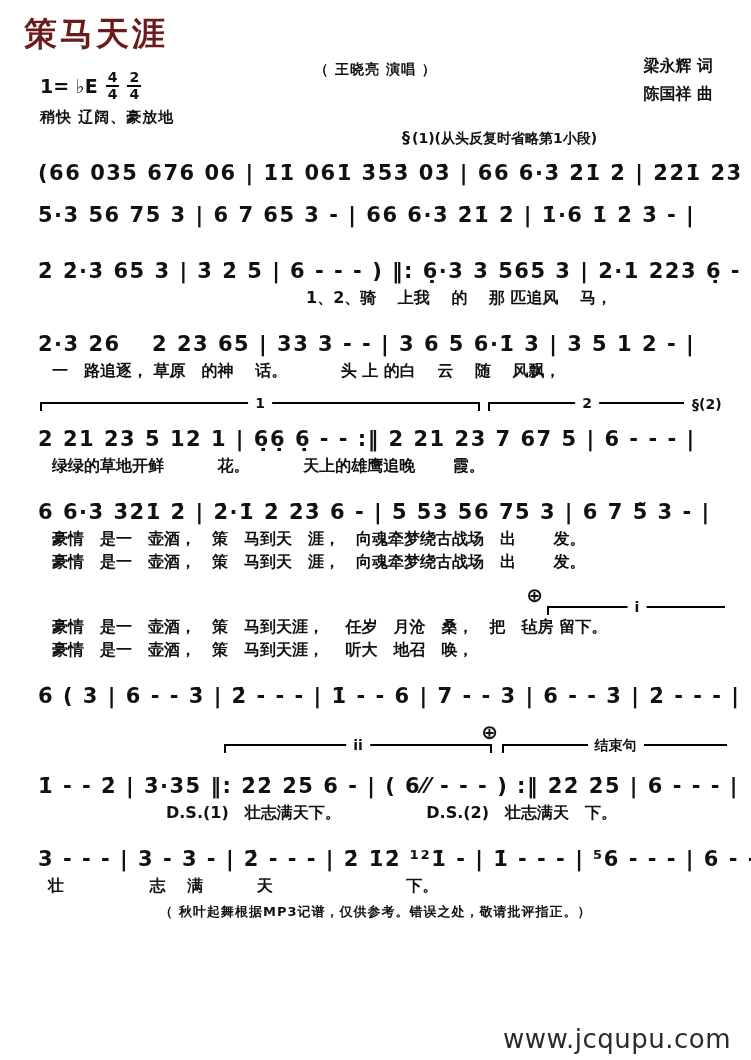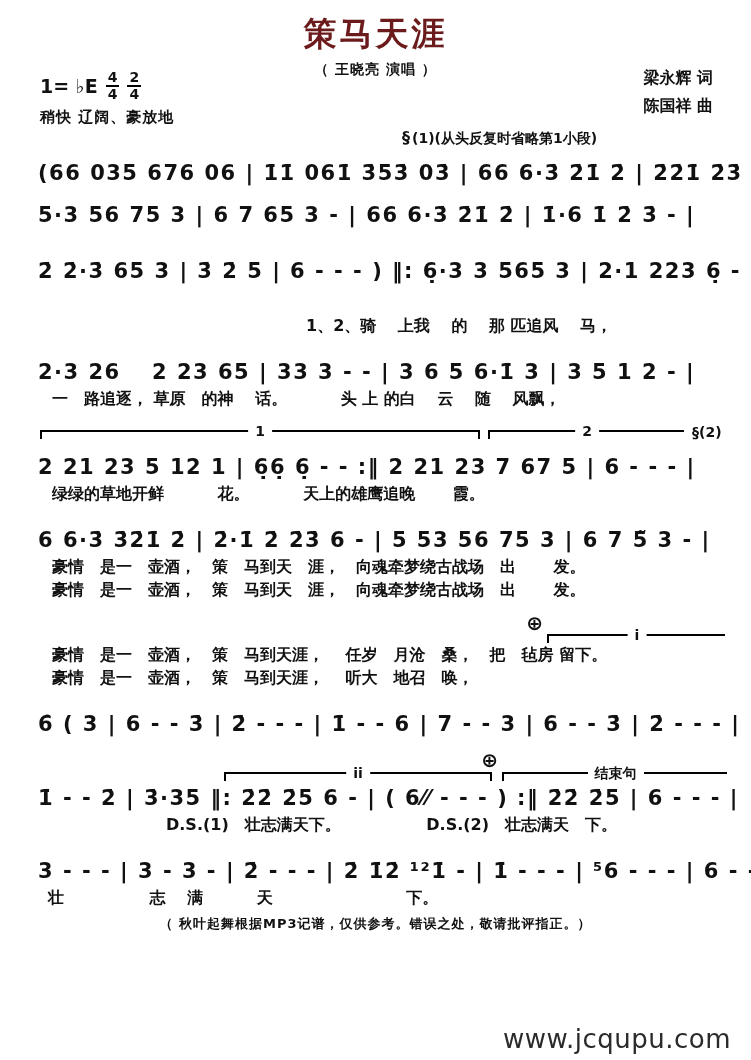--- a/index.html
+++ b/index.html
@@ -4,53 +4,53 @@
 <style>
   html,body{margin:0;padding:0;}
   body{
     width:751px;height:1060px;overflow:hidden;background:#ffffff;color:#111;
     font-family:"DejaVu Sans","Liberation Sans",sans-serif;
   }
   .sheet{position:relative;width:751px;height:1060px;box-sizing:border-box;padding:6px 24px 0 24px;}
 
   
   .header{position:relative;height:146px;}
-  .title{margin:6px 0 4px;text-align:center;font-size:33px;font-weight:bold;letter-spacing:3px;color:#6b1b1b;}
+  .title{margin:6px 0 4px;text-align:left;font-size:33px;font-weight:bold;letter-spacing:3px;color:#6b1b1b;}
   .subtitle{text-align:center;font-size:14px;font-weight:bold;letter-spacing:1px;}
-  .credits{position:absolute;right:14px;top:52px;text-align:right;font-size:16px;font-weight:bold;line-height:28px;}
+  .credits{position:absolute;right:14px;top:40px;text-align:right;font-size:16px;font-weight:bold;line-height:28px;}
   .keyblock{position:absolute;left:16px;top:58px;font-weight:bold;}
   .keyline{font-size:19px;display:flex;align-items:center;gap:8px;}
   .frac{display:inline-flex;flex-direction:column;align-items:center;font-size:14px;line-height:1.05;}
   .frac .num{border-bottom:2px solid #000;padding:0 2px;}
   .tempo{font-size:15px;margin-top:7px;letter-spacing:1px;}
   .segno-note{position:absolute;left:378px;top:116px;font-size:14px;font-weight:bold;white-space:nowrap;}
   .segno-glyph{font-size:16px;font-weight:bold;margin-right:2px;}
 
   
   .system{margin:0 0 0 14px;}
   .notation{font-size:21px;font-weight:bold;letter-spacing:1.5px;line-height:30px;white-space:pre;}
   .lyric{font-size:16px;font-weight:bold;line-height:23px;white-space:pre;}
   .mb-s{margin-bottom:12px;} .mb-m{margin-bottom:20px;} .mb-l{margin-bottom:26px;}
-  .ind-repeat{margin-left:268px;margin-top:28px;} .ind-sm{margin-left:14px;} .ind-ds{margin-left:128px;} .ind-last{margin-left:10px;}
+  .ind-repeat{margin-left:268px;} .ind-sm{margin-left:14px;} .ind-ds{margin-left:128px;} .ind-last{margin-left:10px;}
 
   
   .volta-row{display:flex;align-items:flex-start;gap:8px;height:22px;margin-left:2px;}
   .bracket{position:relative;border-top:2px solid #000;height:9px;box-sizing:border-box;}
   .tick-l{border-left:2px solid #000;} .tick-r{border-right:2px solid #000;}
   .bracket .blabel{position:absolute;top:-10px;left:50%;transform:translateX(-50%);
     background:#fff;padding:0 7px;font-size:14px;font-weight:bold;line-height:18px;}
   .volta-1{width:440px;} .volta-2{width:196px;}
   .segno2{font-size:14px;font-weight:bold;white-space:nowrap;margin-top:-6px;}
 
   .coda-row-right{display:flex;justify-content:flex-end;align-items:flex-end;height:30px;margin-right:2px;}
   .coda{font-size:20px;font-weight:bold;line-height:1;}
   .coda-row-right .coda{margin:0 4px 10px 0;}
   .bracket-i{width:178px;}
 
-  .pre-row{display:flex;align-items:flex-end;height:30px;margin-left:186px;margin-bottom:2px;}
+  .pre-row{display:flex;align-items:flex-end;height:30px;margin-left:186px;margin-bottom:18px;}
   .bracket-ii{width:268px;}
   .bracket-ii .coda{position:absolute;right:-8px;top:-24px;background:#fff;}
   .bracket-end{flex:1;margin-left:10px;}
 
   
   .footnote{text-align:center;font-size:13px;font-weight:bold;margin-top:6px;letter-spacing:1px;}
   .website{position:absolute;right:20px;bottom:6px;font-size:26px;color:#2b2b2b;letter-spacing:0.5px;}
 </style>
 </head>
 <body>

